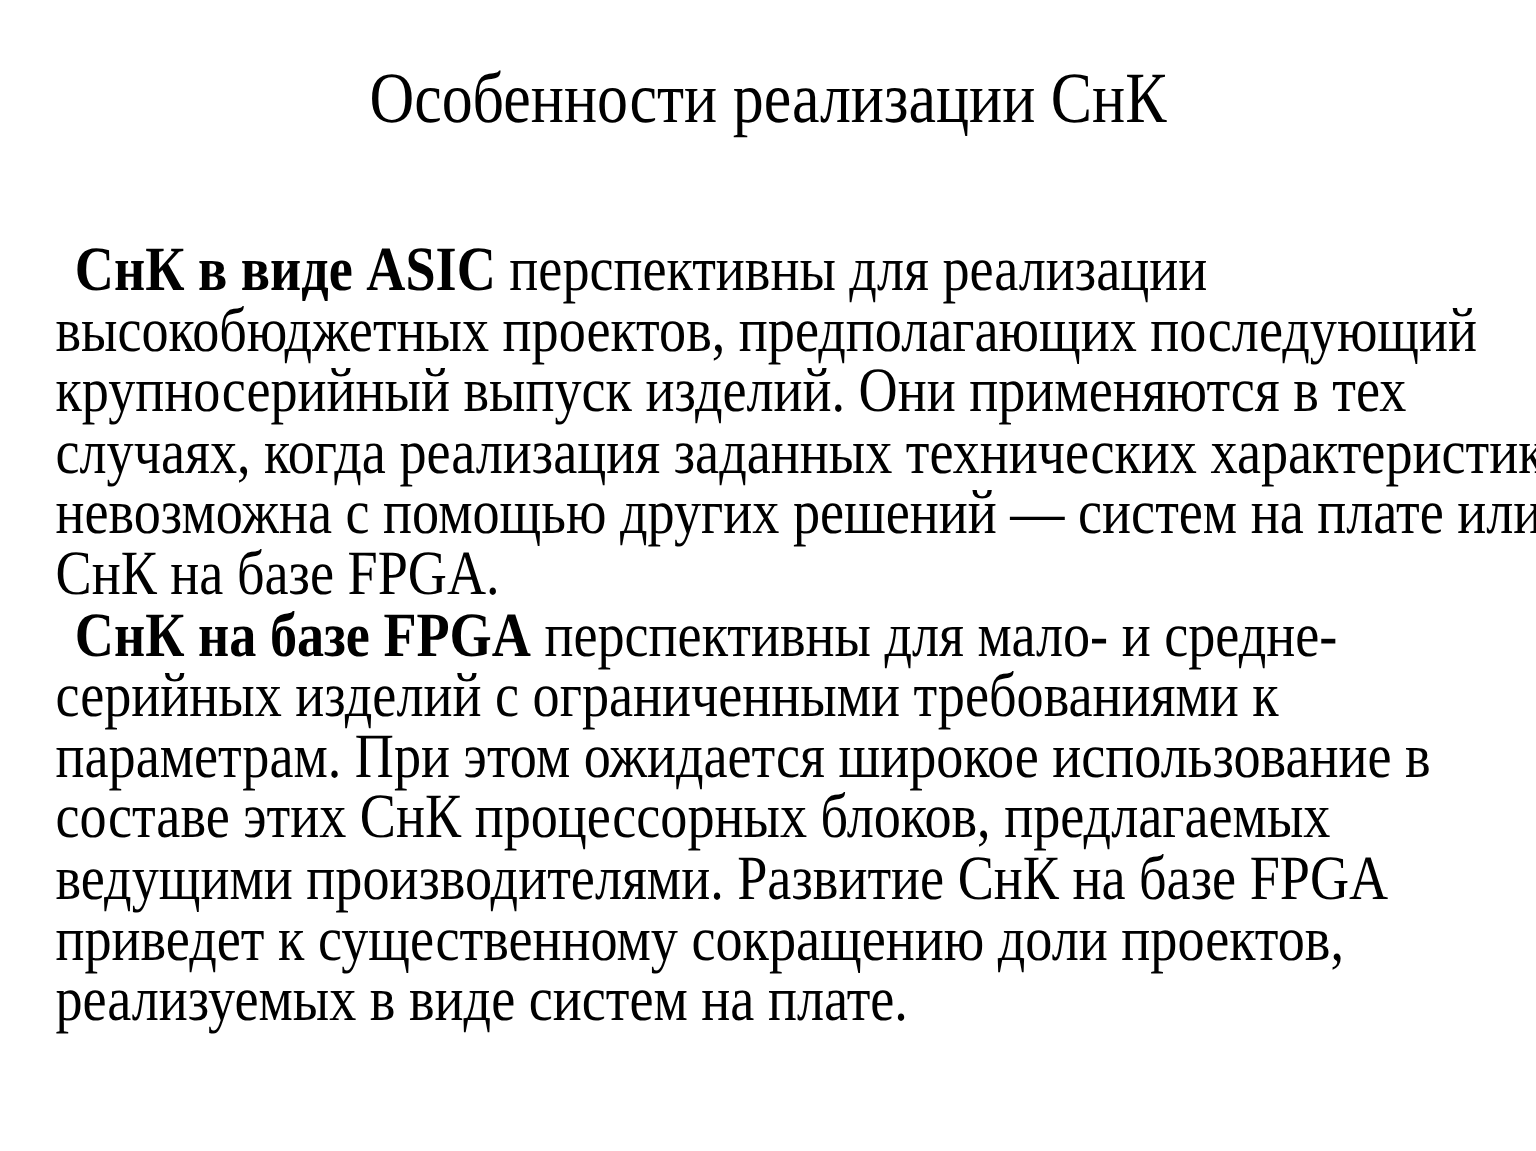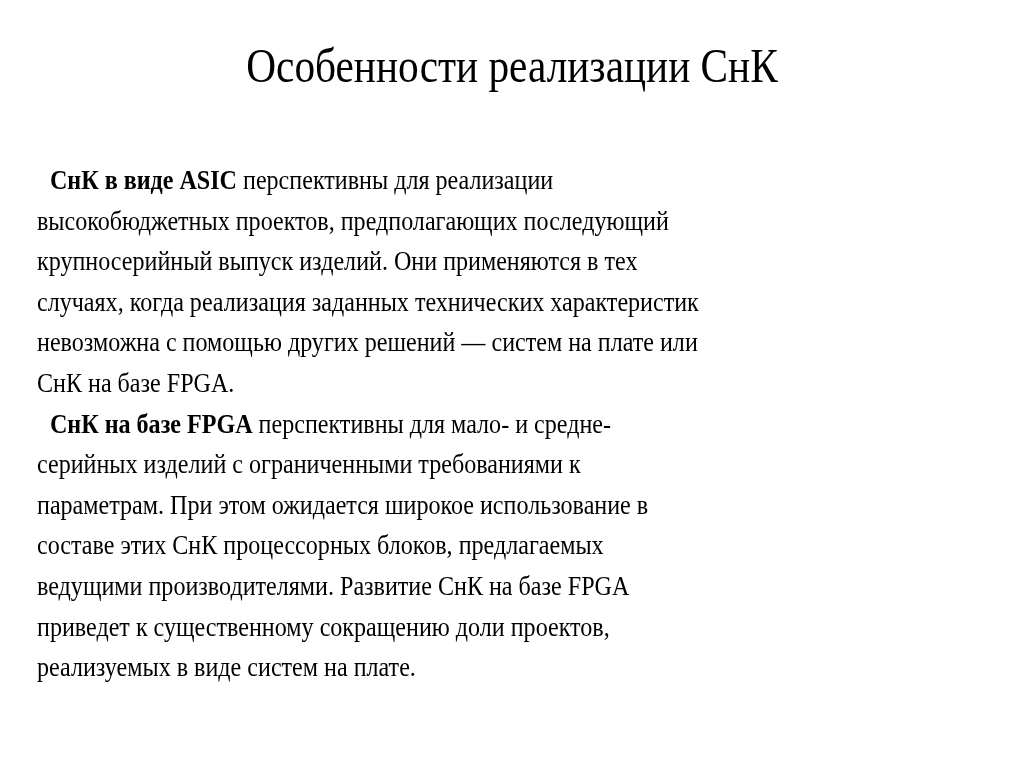--- a/index.html
+++ b/index.html
@@ -8,21 +8,21 @@
     font-family: "Liberation Serif", "DejaVu Serif", serif; color: #000;
   }
   .title {
     position: absolute; left: 0; top: 34px; width: 1024px;
     text-align: center; font-size: 48px; line-height: 64px;
     transform: scaleX(0.86); transform-origin: 50% 50%;
     white-space: nowrap;
   }
   .body-text {
     position: absolute; left: 37px; top: 160px; width: 960px;
-    font-size: 28px;
+    font-size: 42px;
   }
   .line {
     height: 40.6px; line-height: 40.6px; white-space: nowrap;
     transform: scaleX(0.86); transform-origin: 0 50%;
   }
   .indent { padding-left: 15px; }
   .b { font-weight: bold; }
 </style>
 </head>
 <body>

